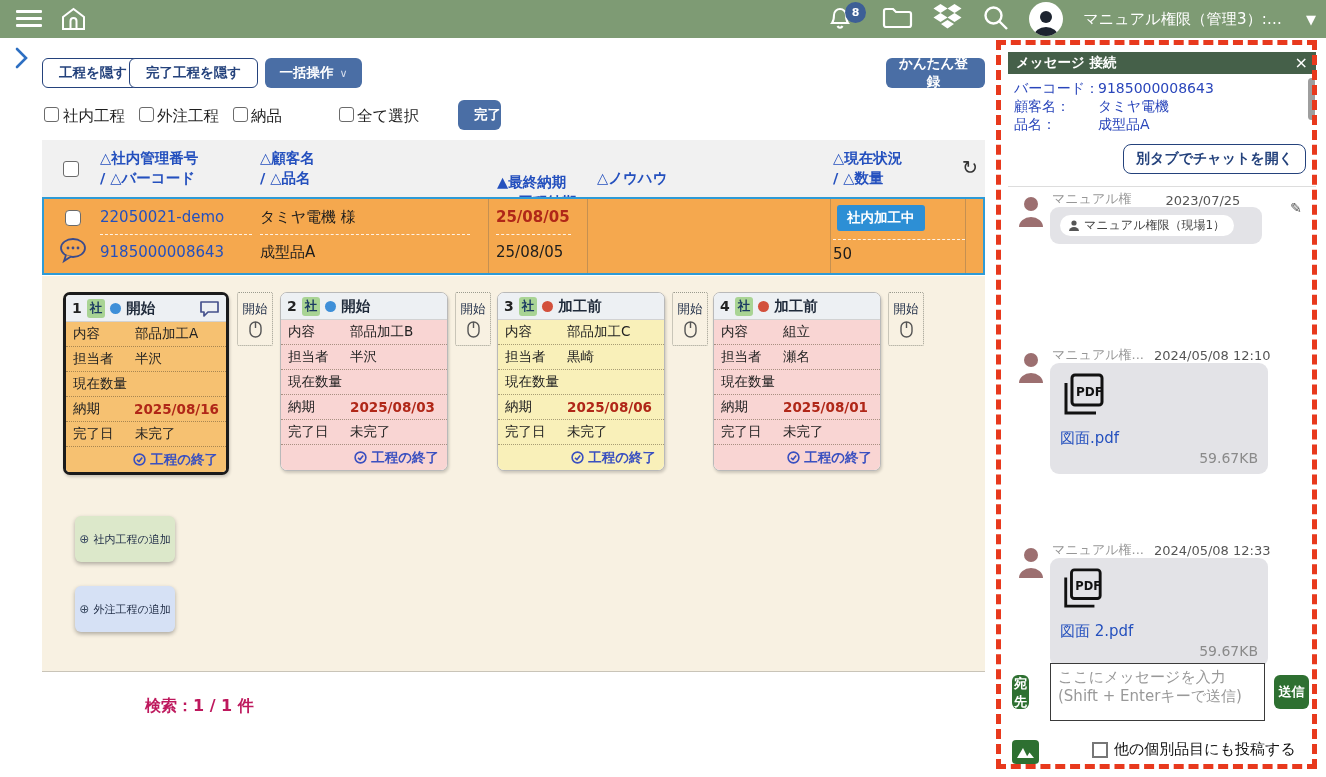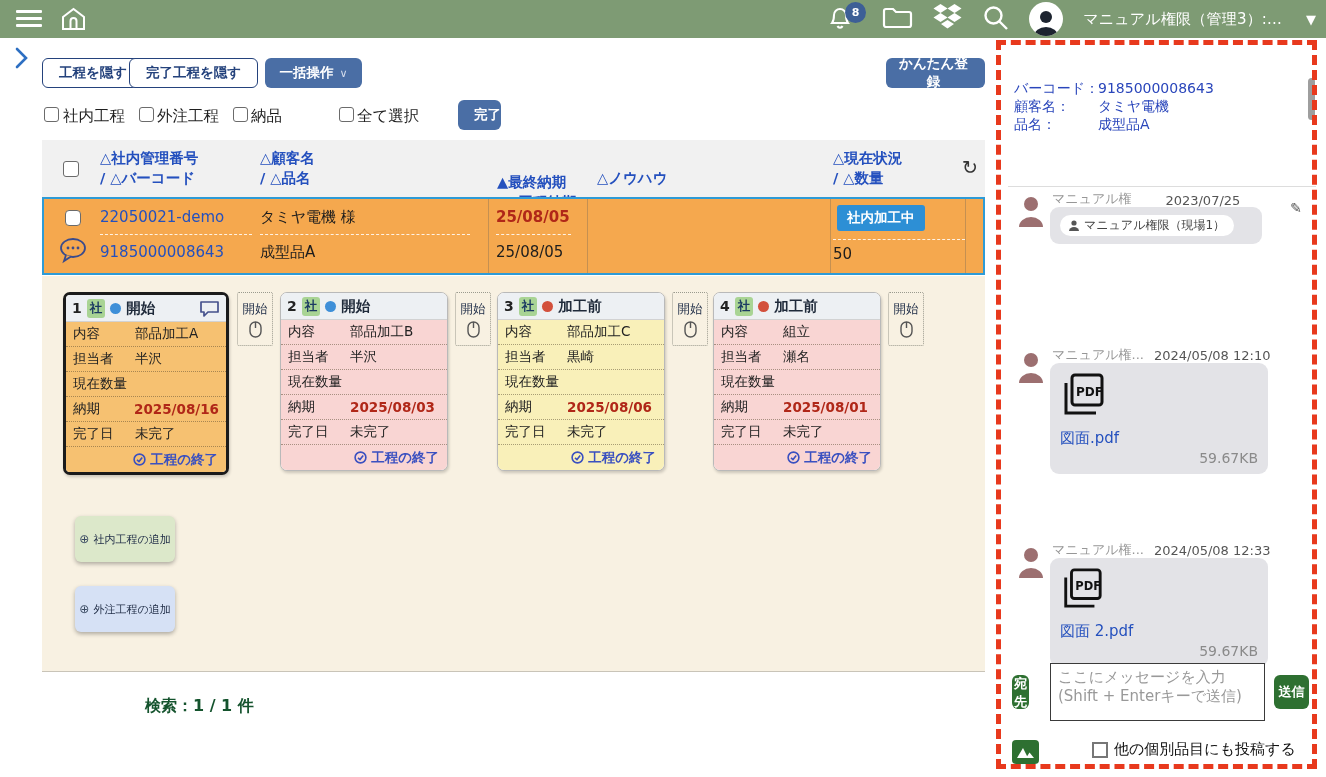--- a/index.html
+++ b/index.html
@@ -81,21 +81,21 @@
     align-items:center; justify-content:center; gap:3px; cursor:grab; }
   .drop-label { font-size:12.5px; color:#22304a; }
 
   .addbtn { position:absolute; left:75px; width:100px; height:46px; border-radius:6px;
     box-shadow:0 2px 4px rgba(0,0,0,.3); display:flex; align-items:center;
     justify-content:center; gap:4px; cursor:pointer; }
   .addbtn .plus { font-size:12px; color:#3c4c63; }
   .addbtn .albl { font-size:11px; color:#24314a; }
 
   .search-count { position:absolute; left:145px; top:696px; font-size:16px;
-    font-weight:bold; color:#14532d; }
+    font-weight:bold; color:#be185d; }
 
   .collapse-chevron { position:absolute; left:14px; top:46px; cursor:pointer; }
 
   
   .panel { position:absolute; left:1008px; top:52px; width:308px; height:714px;
     background:#fff; z-index:3; }
   .panel-head { position:absolute; left:0; top:0; right:0; height:22px; background:#456049;
     display:flex; align-items:center; padding:0 8px; }
   .panel-title { color:#fff; font-weight:bold; font-size:13.5px; }
   .panel-close { margin-left:auto; color:#fff; font-size:16px; cursor:pointer; line-height:1; }
@@ -468,27 +468,32 @@
     <span class="albl">社内工程の追加</span>
   </div>
   <div class="addbtn" style="top:586px; background:#D6E1F5;">
     <span class="plus">⊕</span>
     <span class="albl">外注工程の追加</span>
   </div>
 
   <div class="search-count">検索：1 / 1 件</div>
 
   <div class="panel">
+    <div class="panel-head">
+      <span class="panel-title">メッセージ 接続</span>
+      <span class="panel-close">×</span>
+    </div>
     <span class="info-lab" style="top:28px;">バーコード：</span>
     <span class="info-val" style="top:28px;">9185000008643</span>
     <span class="info-lab" style="top:46px;">顧客名：</span>
     <span class="info-val" style="top:46px;">タミヤ電機</span>
     <span class="info-lab" style="top:64px;">品名：</span>
     <span class="info-val" style="top:64px;">成型品A</span>
     <span class="scroll-thumb"></span>
+    <button class="open-tab-btn">別タブでチャットを開く</button>
     <div class="panel-div"></div>
 
     <div class="msg" style="top:138px;">
       <span class="msg-avatar">
         <svg width="26" height="31" viewBox="0 0 26 31" fill="#9C6F70">
             <circle cx="13" cy="8" r="7"></circle>
             <path d="M1 31 a12 10 0 0 1 24 0 Z"></path>
           </svg>
       </span>
       <div class="msg-meta">

